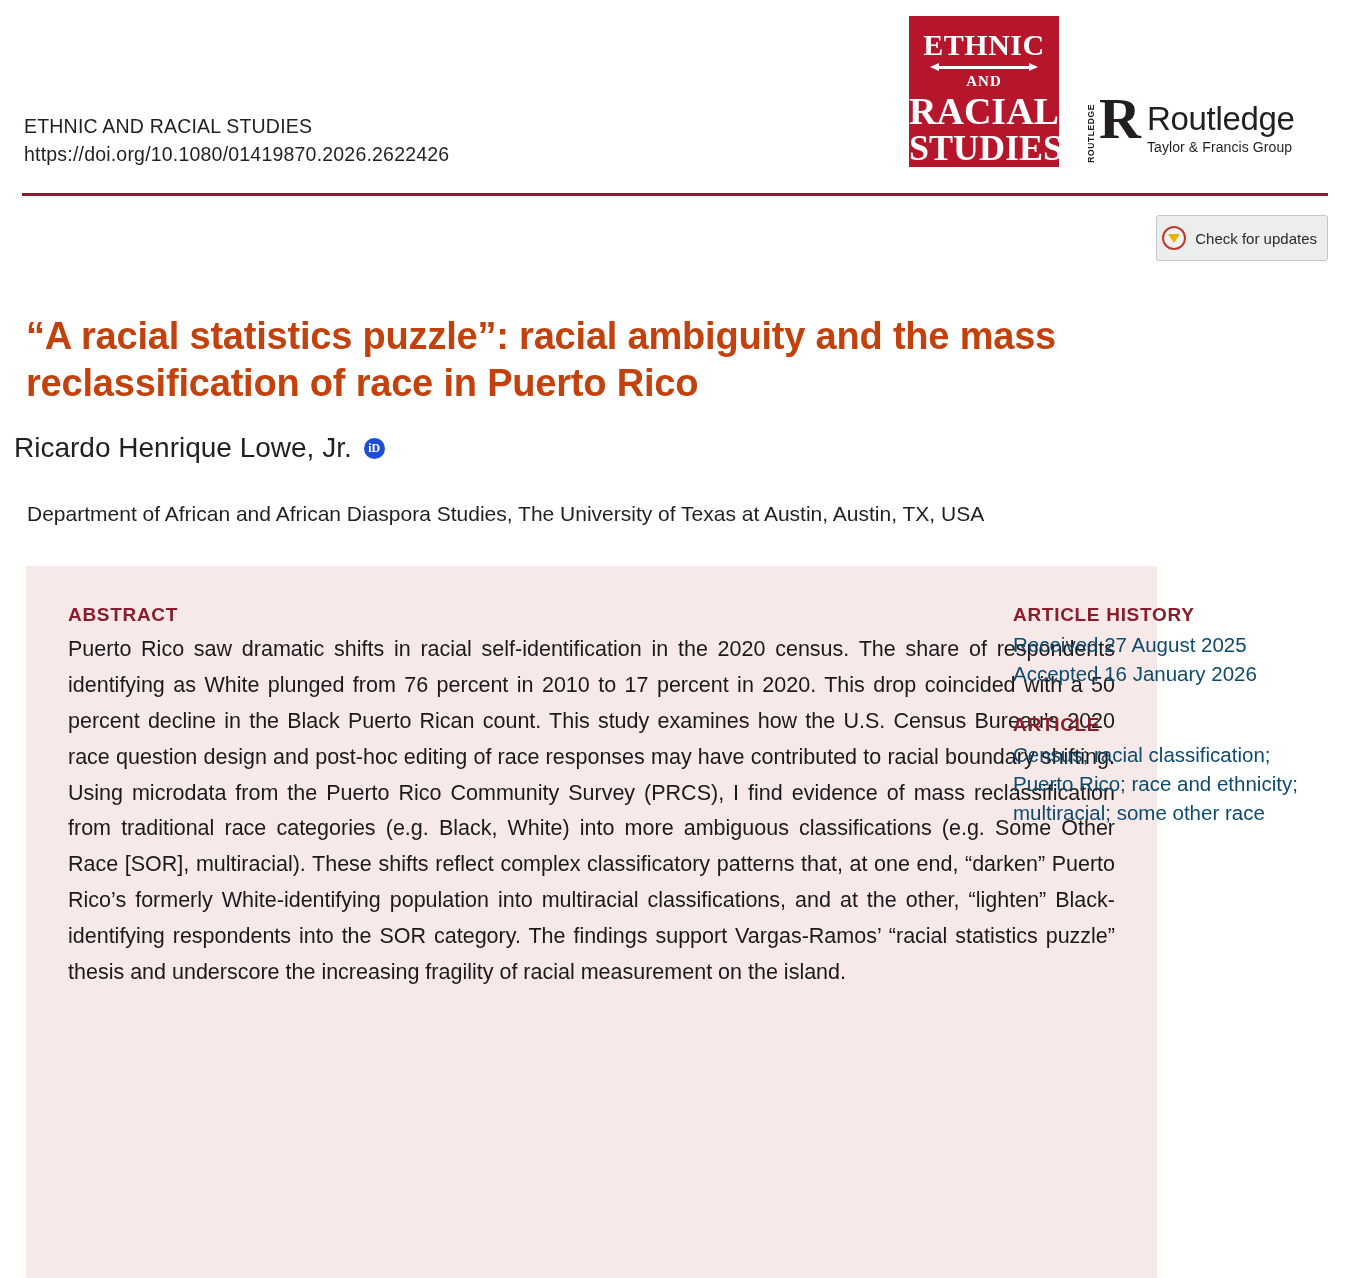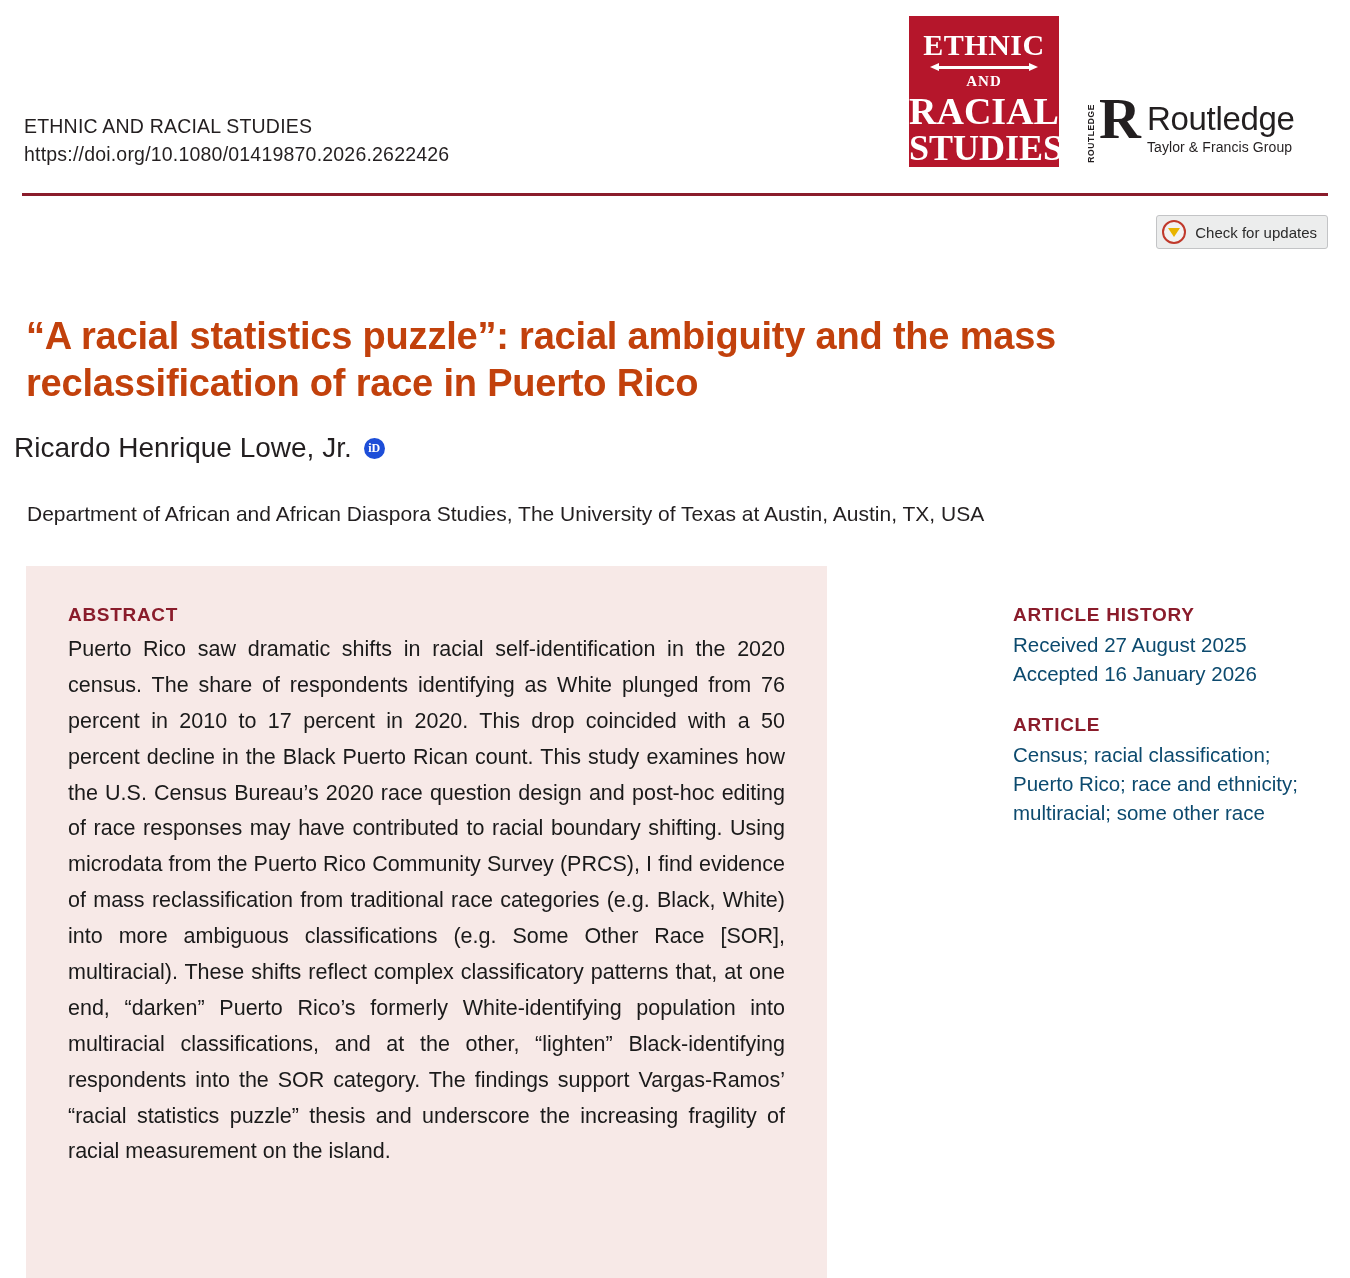--- a/index.html
+++ b/index.html
@@ -119,21 +119,21 @@
   .check-updates {
     position: absolute;
     right: 22px;
     top: 215px;
     display: flex;
     align-items: center;
     background: #eceded;
     border: 1px solid #c3c4c6;
     border-radius: 3px;
     padding: 4px 10px 4px 5px;
-    height: 34px;
+    height: 46px;
   }
   .cu-icon {
     width: 24px; height: 24px; border-radius: 50%;
     background: #f2f2f2;
     border: 2px solid #c0392b;
     position: relative;
     margin-right: 9px;
     display:flex; align-items:center; justify-content:center;
   }
   .cu-icon:after {
@@ -187,21 +187,21 @@
     font-size: 21px;
     color: #231f20;
     line-height: 1.3;
   }
 
   
   .abstract-panel {
     position: absolute;
     left: 26px;
     top: 566px;
-    width: 801px;
+    width: 1131px;
     height: 712px;
     background: #f7e9e7;
     padding: 38px 42px 0 42px;
   }
   .sec-head {
     font-size: 19px;
     font-weight: bold;
     color: #8a1c2b;
     letter-spacing: 0.7px;
     margin-bottom: 6px;

